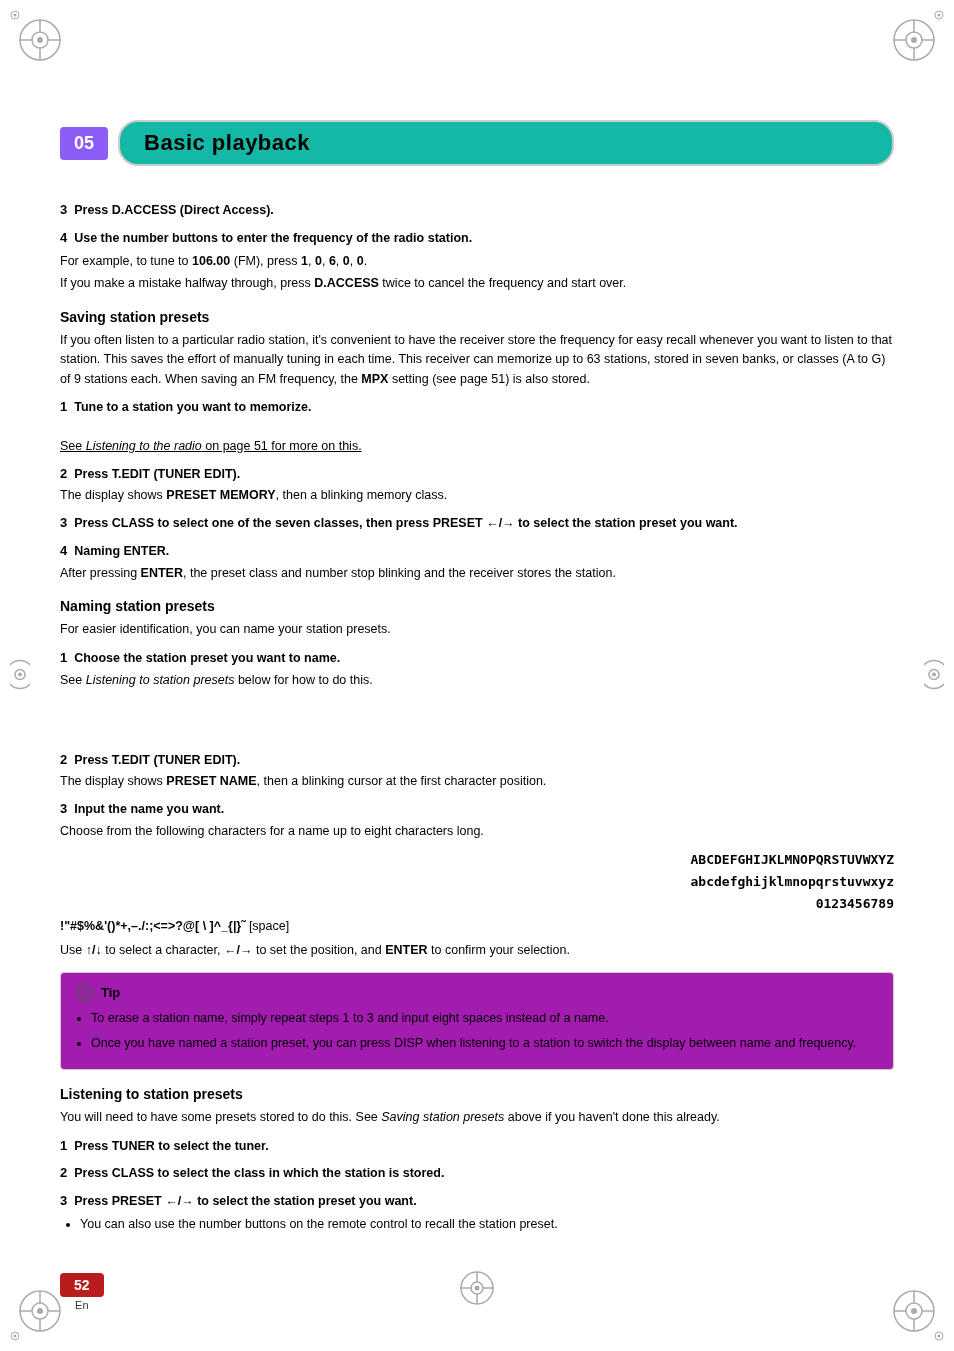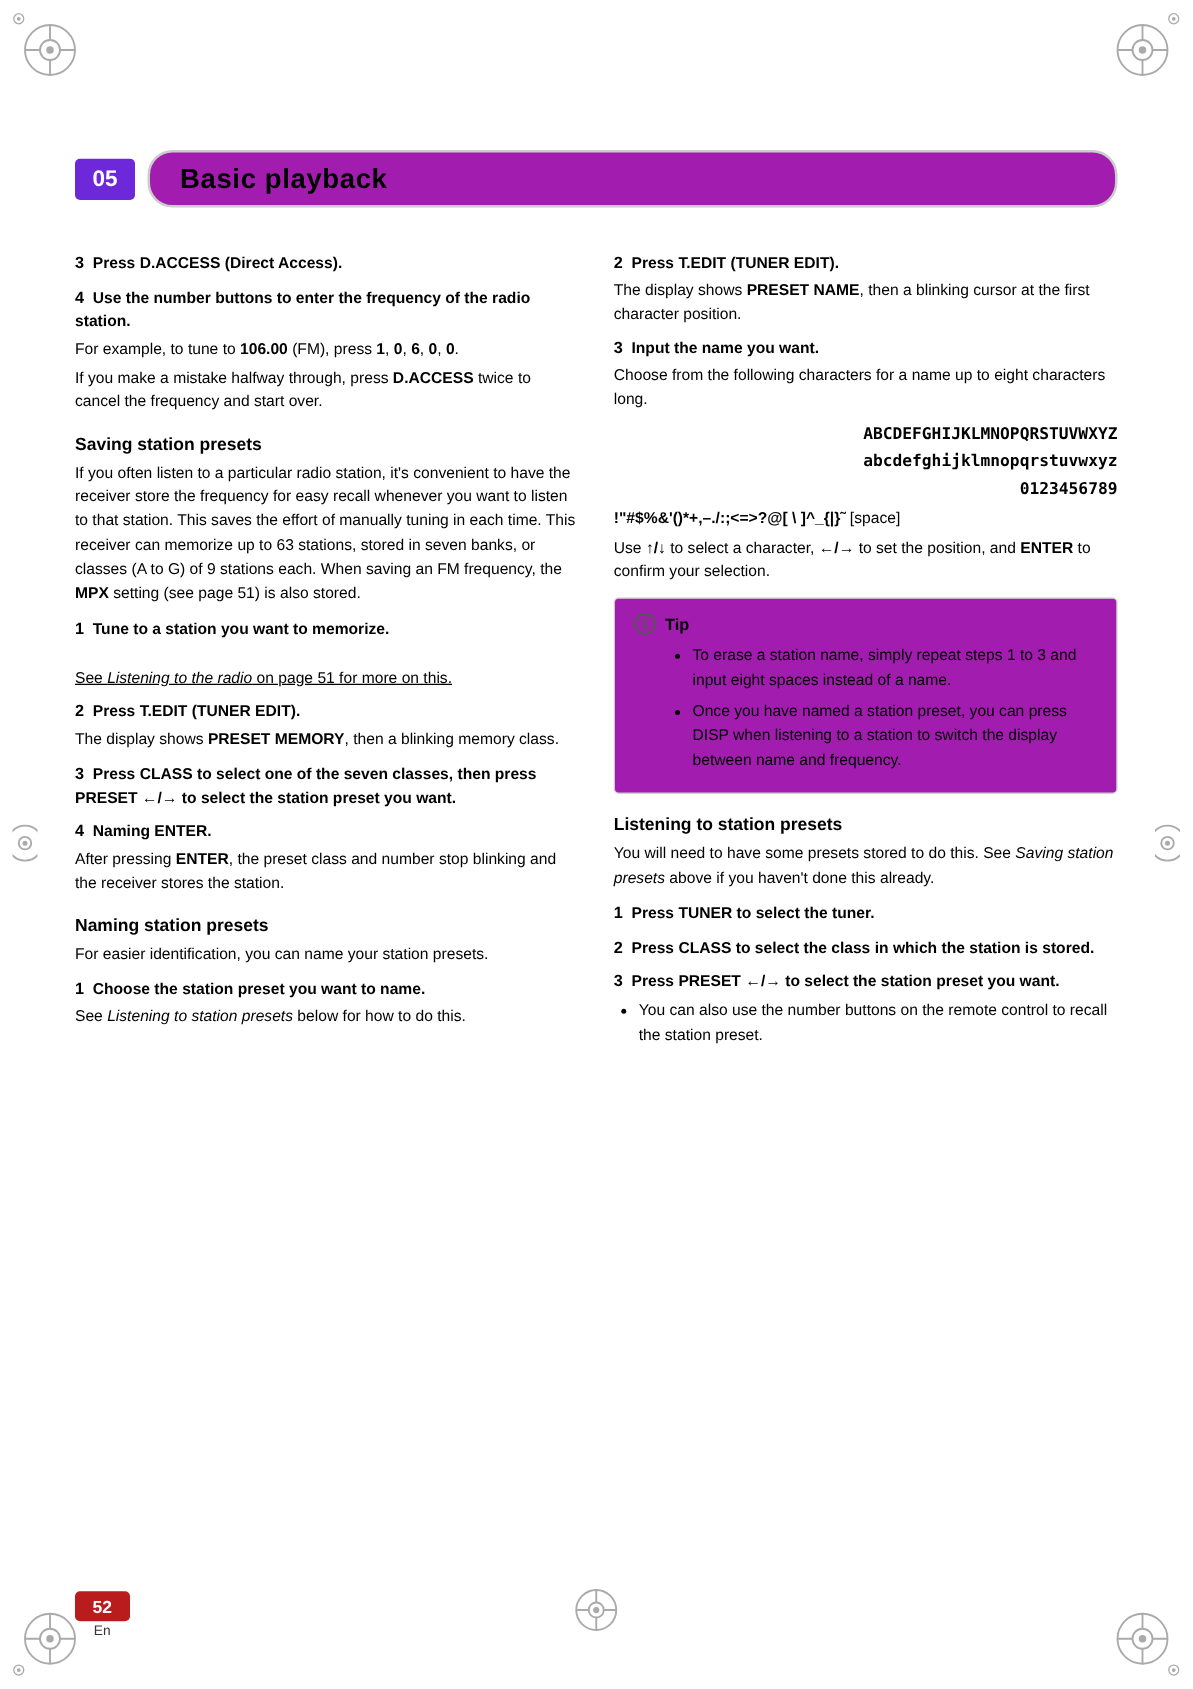--- a/index.html
+++ b/index.html
@@ -35,50 +35,51 @@
     
     .page-header {
       position: absolute;
       top: 120px;
       left: 60px;
       right: 60px;
       display: flex;
       align-items: center;
     }
     .chapter-badge {
-      background: #6d28d9;
+      background: #8b5cf6;
       color: #fff;
       font-size: 18px;
       font-weight: bold;
       padding: 6px 14px;
       border-radius: 4px;
       margin-right: 10px;
       min-width: 48px;
       text-align: center;
     }
     .header-title-bar {
-      background: #a21caf;
+      background: #14b8a6;
       border: 2px solid #ccc;
       border-radius: 20px;
       flex: 1;
       padding: 8px 24px;
       font-size: 22px;
       font-weight: bold;
       letter-spacing: 0.5px;
     }
 
     
     .content-area {
       position: absolute;
       top: 200px;
       left: 60px;
       right: 60px;
       bottom: 80px;
       display: flex;
       gap: 28px;
+      flex-direction: column;
     }
     .col-left {
       flex: 1;
     }
     .col-right {
       flex: 1;
     }
 
     
     .step-num {
@@ -155,21 +156,20 @@
       align-items: center;
       justify-content: center;
     }
     .tip-box ul {
       padding-left: 16px;
       font-size: 12.5px;
       line-height: 1.55;
     }
     .tip-box ul li {
       margin-bottom: 6px;
-      margin-left: 32px;
     }
 
     
     .page-footer {
       position: absolute;
       bottom: 40px;
       left: 60px;
       display: flex;
       flex-direction: column;
       align-items: center;

